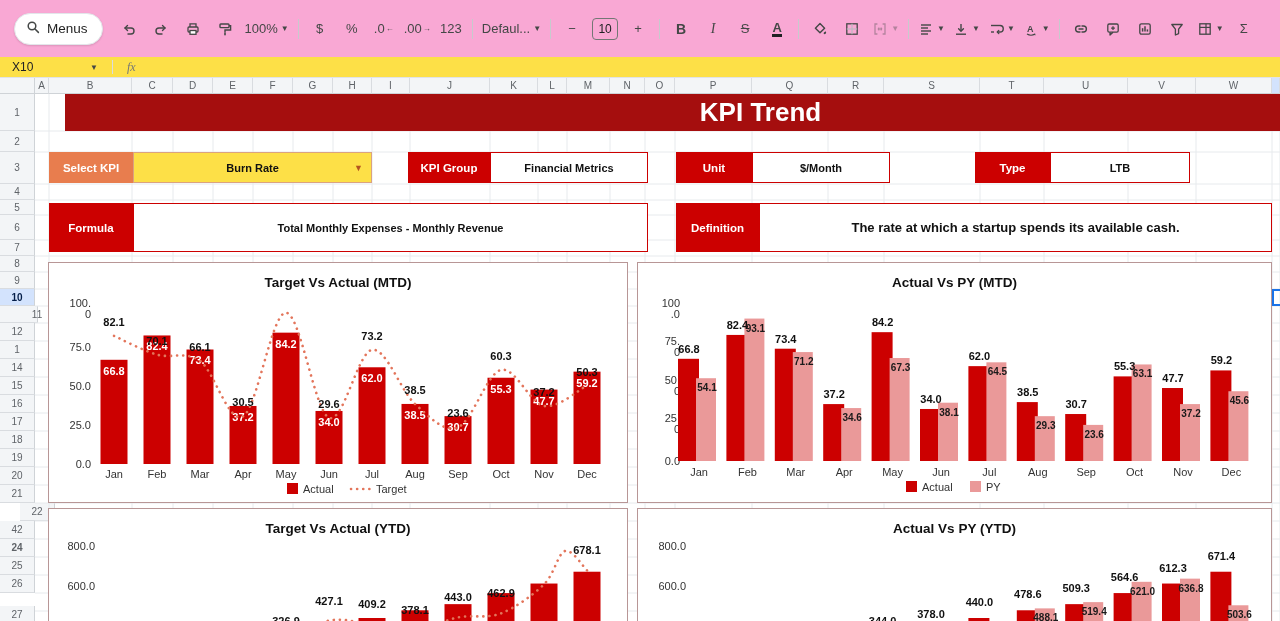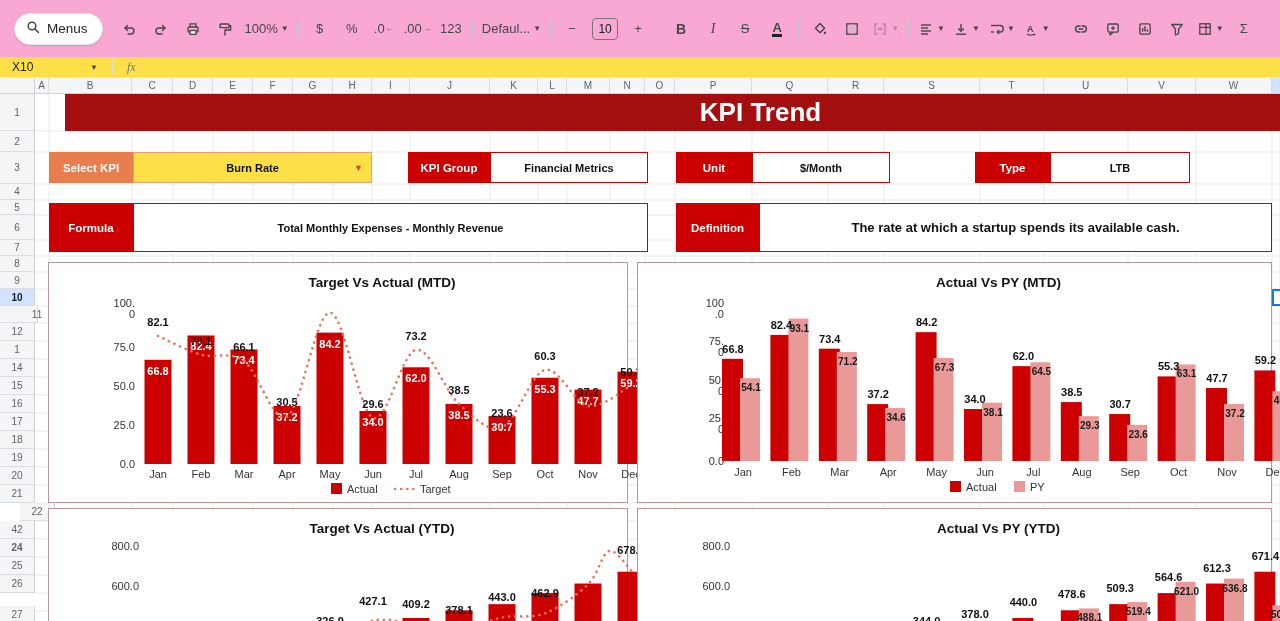--- a/index.html
+++ b/index.html
@@ -27,21 +27,21 @@
   .fx{font-style:italic;color:#747775;font-size:12px;font-family:"Liberation Serif",serif;margin-left:8px;}
   
   .corner{left:0;top:78px;width:35px;height:16px;background:#f3f5f7;border-right:1px solid #cfd3d7;border-bottom:1px solid #cfd3d7;}
   .colhead{top:78px;height:16px;background:#f3f5f7;border-right:1px solid #d9dce0;border-bottom:1px solid #cfd3d7;color:#5f6368;font-size:10px;display:flex;align-items:center;justify-content:center;cursor:pointer;}
   .rowhead{left:0;width:35px;background:#f3f5f7;border-bottom:1px solid #d9dce0;border-right:1px solid #cfd3d7;color:#5f6368;font-size:10px;display:flex;align-items:center;justify-content:center;cursor:pointer;}
   .selhead{background:#d3e3fd !important;color:#041e49 !important;font-weight:bold;}
   
   .banner{left:49px;top:94px;width:1231px;height:37px;color:#fff;font-weight:bold;font-size:26px;display:flex;align-items:center;justify-content:center;padding-left:160px;}
   .klabel{color:#fff;font-weight:bold;font-size:11.5px;display:flex;align-items:center;justify-content:center;}
   .kvalue{background:#fff;font-weight:bold;font-size:11px;color:#111;display:flex;align-items:center;justify-content:center;text-align:center;}
-  .chartbox{background:#fff;border:1px solid #b89696;padding-left:44px;}
+  .chartbox{background:#fff;border:1px solid #b89696;}
   .selcell{border:2px solid #1a73e8;background:transparent;}
   svg text{font-family:"Liberation Sans",sans-serif;}
 </style>
 </head>
 <body>
 
 <div class="stage">
 
   <div class="abs toolbar">
     <div class="menus-pill">

